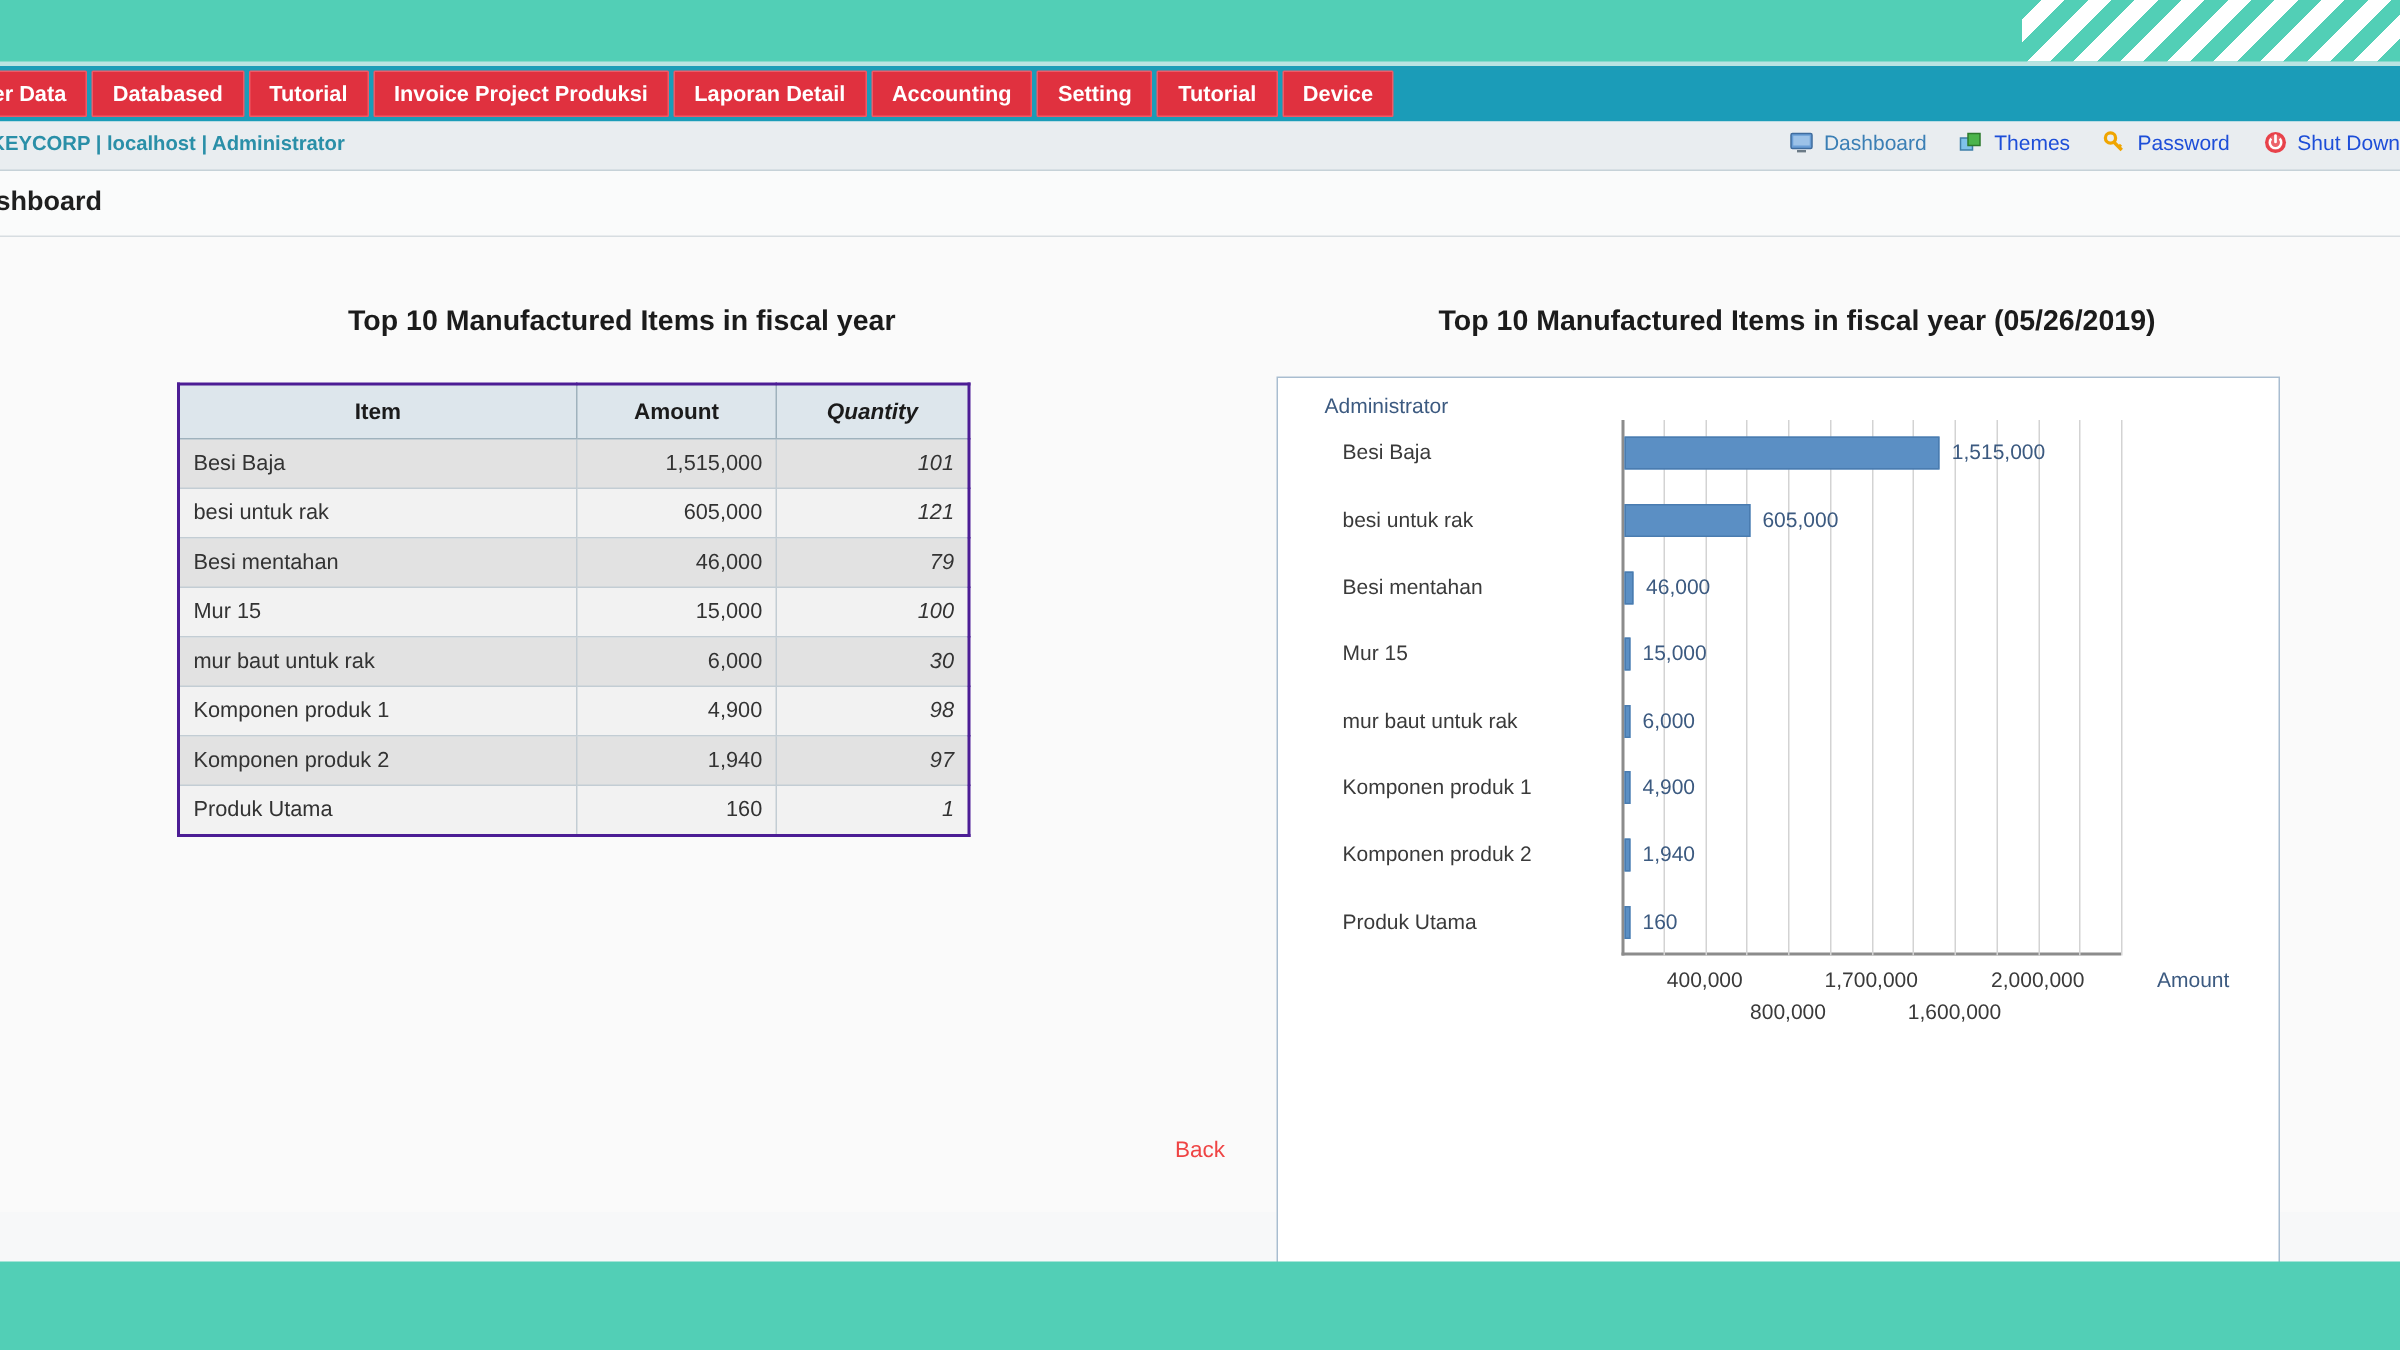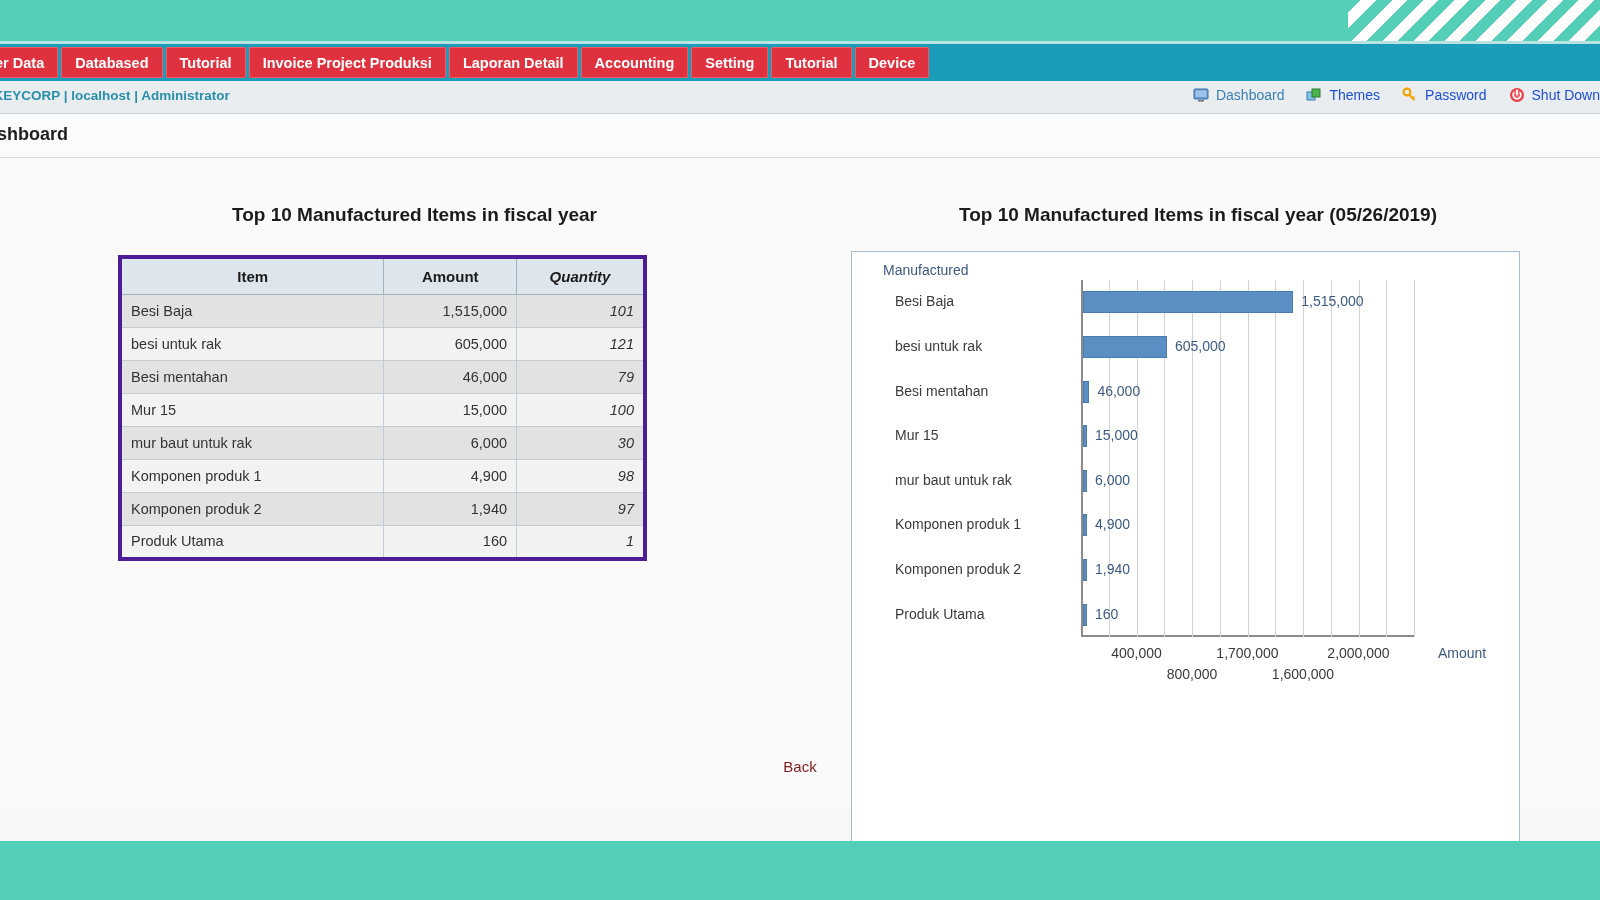--- a/index.html
+++ b/index.html
@@ -147,21 +147,21 @@
 
   
   .data-table {
     position: absolute;
     top: 97px; left: 118px;
     width: 529px;
     border-collapse: collapse;
     font-size: 14.5px;
     color: #333333;
     background: #ffffff;
-    border: 4px solid #4c1d95;
+    border: 2px solid #4c1d95;
   }
   .data-table th {
     background: #dde6ec;
     border: 1px solid #9fb2bd;
     font-weight: bold;
     color: #1b1b1b;
     height: 33px;
     font-size: 15px;
     text-align: center;
   }
@@ -249,21 +249,21 @@
     white-space: nowrap;
   }
 
   
   .back-link {
     position: absolute;
     top: 600px; left: 0;
     width: 1600px;
     text-align: center;
     font-size: 15px;
-    color: #7f1d1d;
+    color: #ef4444;
     cursor: pointer;
   }
 
   
   .footer-bar {
     position: absolute;
     top: 811px; left: 0;
     width: 1600px; height: 26px;
     background: #1b9cb8;
     color: #ffffff;
@@ -407,21 +407,21 @@
             <td class="col-item">Produk Utama</td>
             <td class="col-amount">160</td>
             <td class="col-qty">1</td>
           </tr>
         </tbody>
     </table>
 
     <div class="panel-title" id="right-title">Top 10 Manufactured Items in fiscal year (05/26/2019)</div>
 
     <div class="chart-frame">
-      <div class="chart-legend">Manufactured</div>
+      <div class="chart-legend">Administrator</div>
       <div class="plot" id="plot">
         <div class="axis-y"></div>
         <div class="axis-x"></div>
       <div class="gridline" style="left: 27.75px;"></div>
           <div class="gridline" style="left: 55.5px;"></div>
           <div class="gridline" style="left: 83.25px;"></div>
           <div class="gridline" style="left: 111px;"></div>
           <div class="gridline" style="left: 138.75px;"></div>
           <div class="gridline" style="left: 166.5px;"></div>
           <div class="gridline" style="left: 194.25px;"></div>

